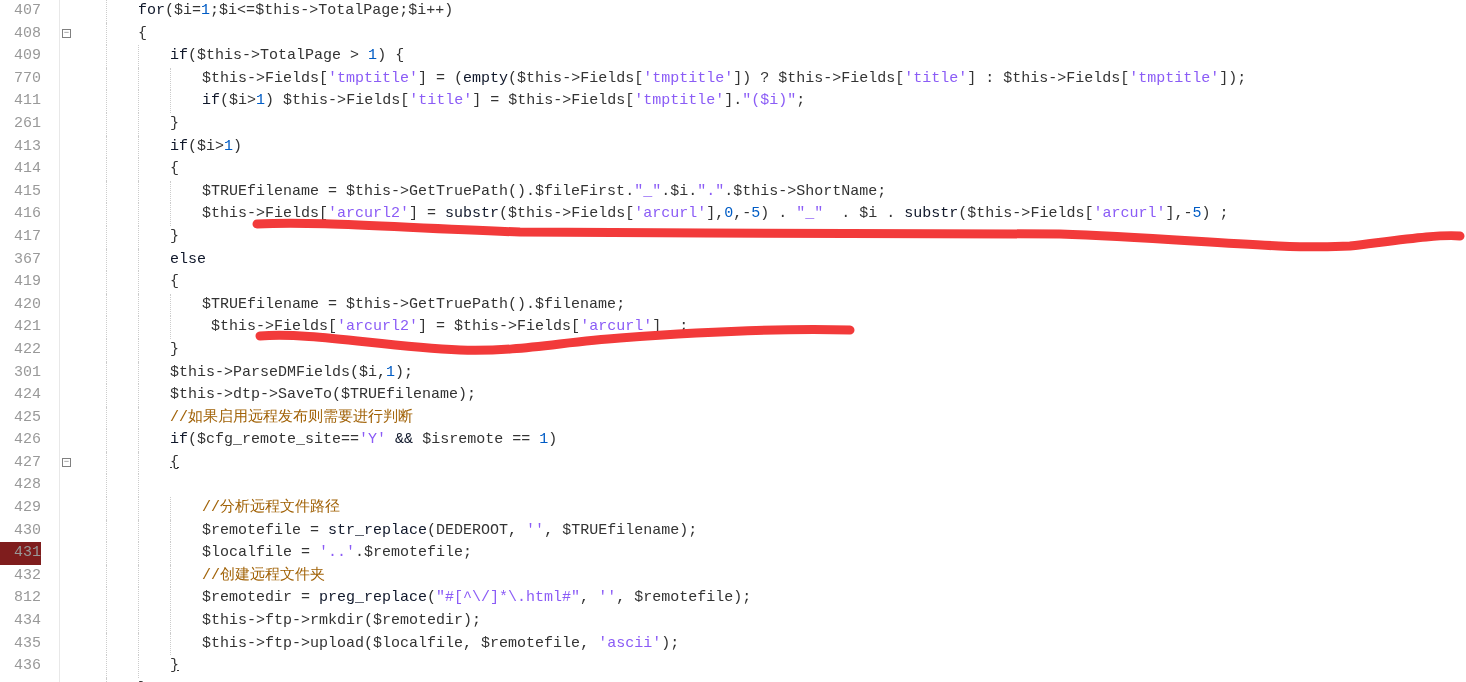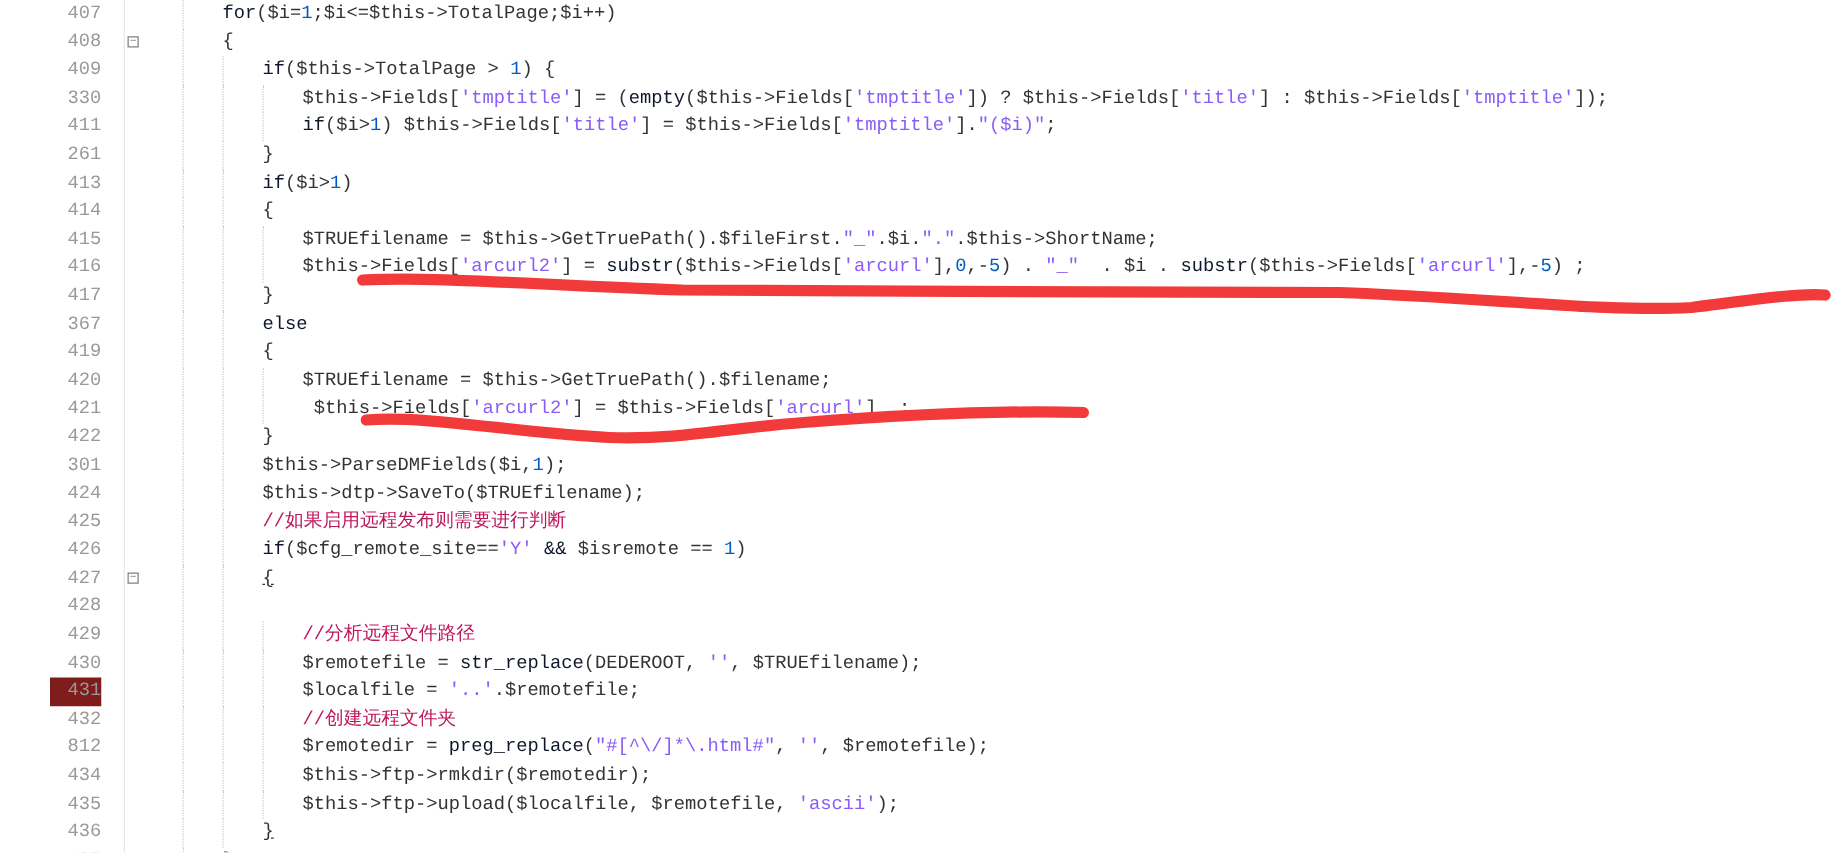--- a/index.html
+++ b/index.html
@@ -9,21 +9,20 @@
     line-height: 22.6px;
     background: #ffffff;
     color: #333;
     overflow: hidden;
     position: relative;
   }
   .editor {
     display: flex;
     height: 100vh;
     position: relative;
-    margin-left: 40px;
   }
   .gutter {
     width: 60px;
     text-align: right;
     padding-right: 18px;
     color: #999;
     background: #ffffff;
     user-select: none;
     flex-shrink: 0;
     border-right: 1px solid #e8e8e8;
@@ -67,21 +66,21 @@
     width: 32px;
     height: 22.6px;
     vertical-align: top;
   }
   .indent-guide.first {
     border-left: none;
   }
   .orange2  { color: #0f172a; }
   .greenstr { color: #8b5cf6; }
   .blue     { color: #005cc5; }
-  .gray     { color: #be185d; }
+  .gray     { color: #a16207; }
 
   .annotation-overlay {
     position: absolute;
     top: 0;
     left: 0;
     width: 100%;
     height: 100%;
     pointer-events: none;
     z-index: 10;
   }
@@ -91,21 +90,21 @@
   }
 </style>
 </head>
 <body>
 
 <div class="editor">
   <div class="gutter" id="gutter">
       <div class="ln">407</div>
       <div class="ln">408</div>
       <div class="ln">409</div>
-      <div class="ln">330</div>
+      <div class="ln">770</div>
       <div class="ln">411</div>
       <div class="ln">261</div>
       <div class="ln">413</div>
       <div class="ln">414</div>
       <div class="ln">415</div>
       <div class="ln">416</div>
       <div class="ln">417</div>
       <div class="ln">367</div>
       <div class="ln">419</div>
       <div class="ln">420</div>

